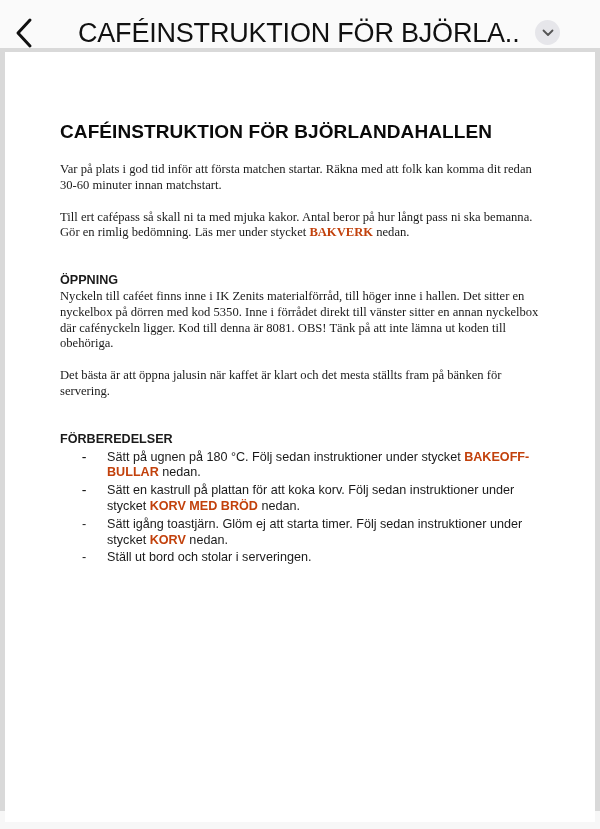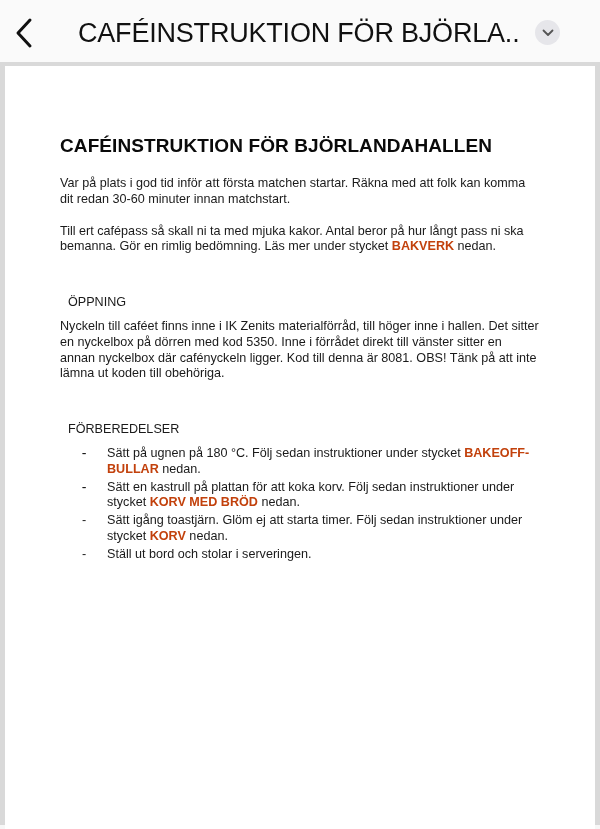--- a/index.html
+++ b/index.html
@@ -23,37 +23,37 @@
       font-size: 27px; line-height: 38px; color: #111;
       white-space: nowrap; overflow: hidden;
       letter-spacing: -0.2px;
     }
     .chev-btn {
       position: absolute; left: 535px; top: 20px; width: 25px; height: 25px;
       border-radius: 50%; background: #e6e6ea;
       display: flex; align-items: center; justify-content: center; cursor: pointer;
     }
     .frame {
-      position: absolute; left: 0; top: 62px; width: 600px; height: 763px;
+      position: absolute; left: 0; top: 48px; width: 600px; height: 763px;
       background: #d9d9d9;
     }
     .page {
       position: absolute; left: 5px; top: 4px; width: 590px; height: 770px;
       background: #ffffff;
     }
     .content {
       position: absolute; left: 55px; top: 68px; width: 480px;
       font-size: 12.6px; line-height: 15.8px; color: #1a1a1a;
     }
     h1 {
       margin: 0 0 18px 0; font-size: 19px; line-height: 24px; font-weight: bold;
       color: #0a0a0a; letter-spacing: 0.1px;
     }
-    p { margin: 0 0 16px 0; }
-    .sec-head { font-weight: normal; margin: 8px; }
+    p { margin: 0 0 16px 0; font-family: Liberation Serif, serif; }
+    .sec-head { font-weight: bold; margin: 0; }
     .gap { height: 16px; }
     ul.dash {
       list-style: none; margin: 0; padding: 0 0 0 0;
     }
     ul.dash li {
       position: relative; padding-left: 47px; margin: 0 0 2px 0;
     }
     ul.dash li .dash-mark {
       position: absolute; left: 22px; top: 0;
     }
@@ -80,20 +80,21 @@
   <div class="page">
     <div class="content">
       <h1>CAFÉINSTRUKTION FÖR BJÖRLANDAHALLEN</h1>
 
       <p>Var på plats i god tid inför att första matchen startar. Räkna med att folk kan komma dit redan 30-60 minuter innan matchstart.</p>
       <p><span>Till ert cafépass så skall ni ta med mjuka kakor. Antal beror på hur långt pass ni ska bemanna. Gör en rimlig bedömning. Läs mer under stycket </span><b>BAKVERK</b><span> nedan.</span></p>
 
       <div class="gap"></div>
       <div class="sec-head">ÖPPNING</div>
       <p>Nyckeln till caféet finns inne i IK Zenits materialförråd, till höger inne i hallen. Det sitter en nyckelbox på dörren med kod 5350. Inne i förrådet direkt till vänster sitter en annan nyckelbox där cafényckeln ligger. Kod till denna är 8081. OBS! Tänk på att inte lämna ut koden till obehöriga.</p>
+      <p>Det bästa är att öppna jalusin när kaffet är klart och det mesta ställts fram på bänken för servering.</p>
 
       <div class="gap"></div>
       <div class="sec-head">FÖRBEREDELSER</div>
       <ul class="dash">
         <li><span class="dash-mark">-</span></li>
         <li><span class="dash-mark">-</span><span>Sätt på ugnen på 180 °C. Följ sedan instruktioner under stycket </span><b>BAKEOFF-BULLAR</b><span> nedan.</span></li>
         <li><span class="dash-mark">-</span></li>
         <li><span class="dash-mark">-</span><span>Sätt en kastrull på plattan för att koka korv. Följ sedan instruktioner under stycket </span><b>KORV MED BRÖD</b><span> nedan.</span></li>
         <li><span class="dash-mark">-</span><span>Sätt igång toastjärn. Glöm ej att starta timer. Följ sedan instruktioner under stycket </span><b>KORV</b><span> nedan.</span></li>
         <li><span class="dash-mark">-</span><span>Ställ ut bord och stolar i serveringen.</span></li>

